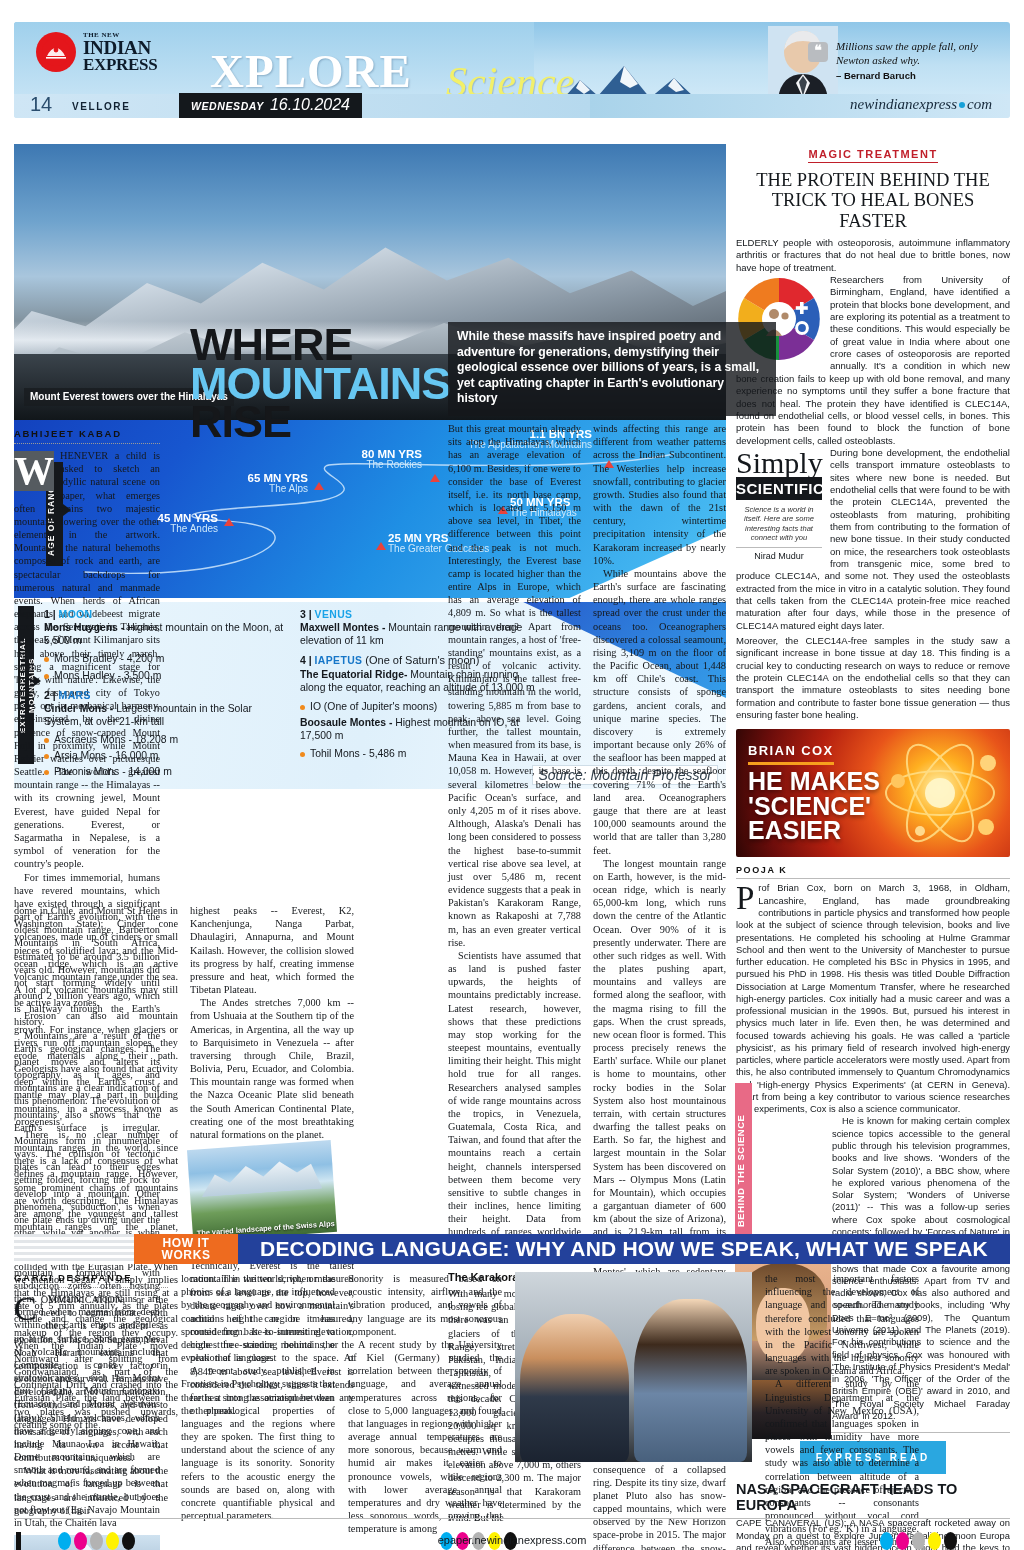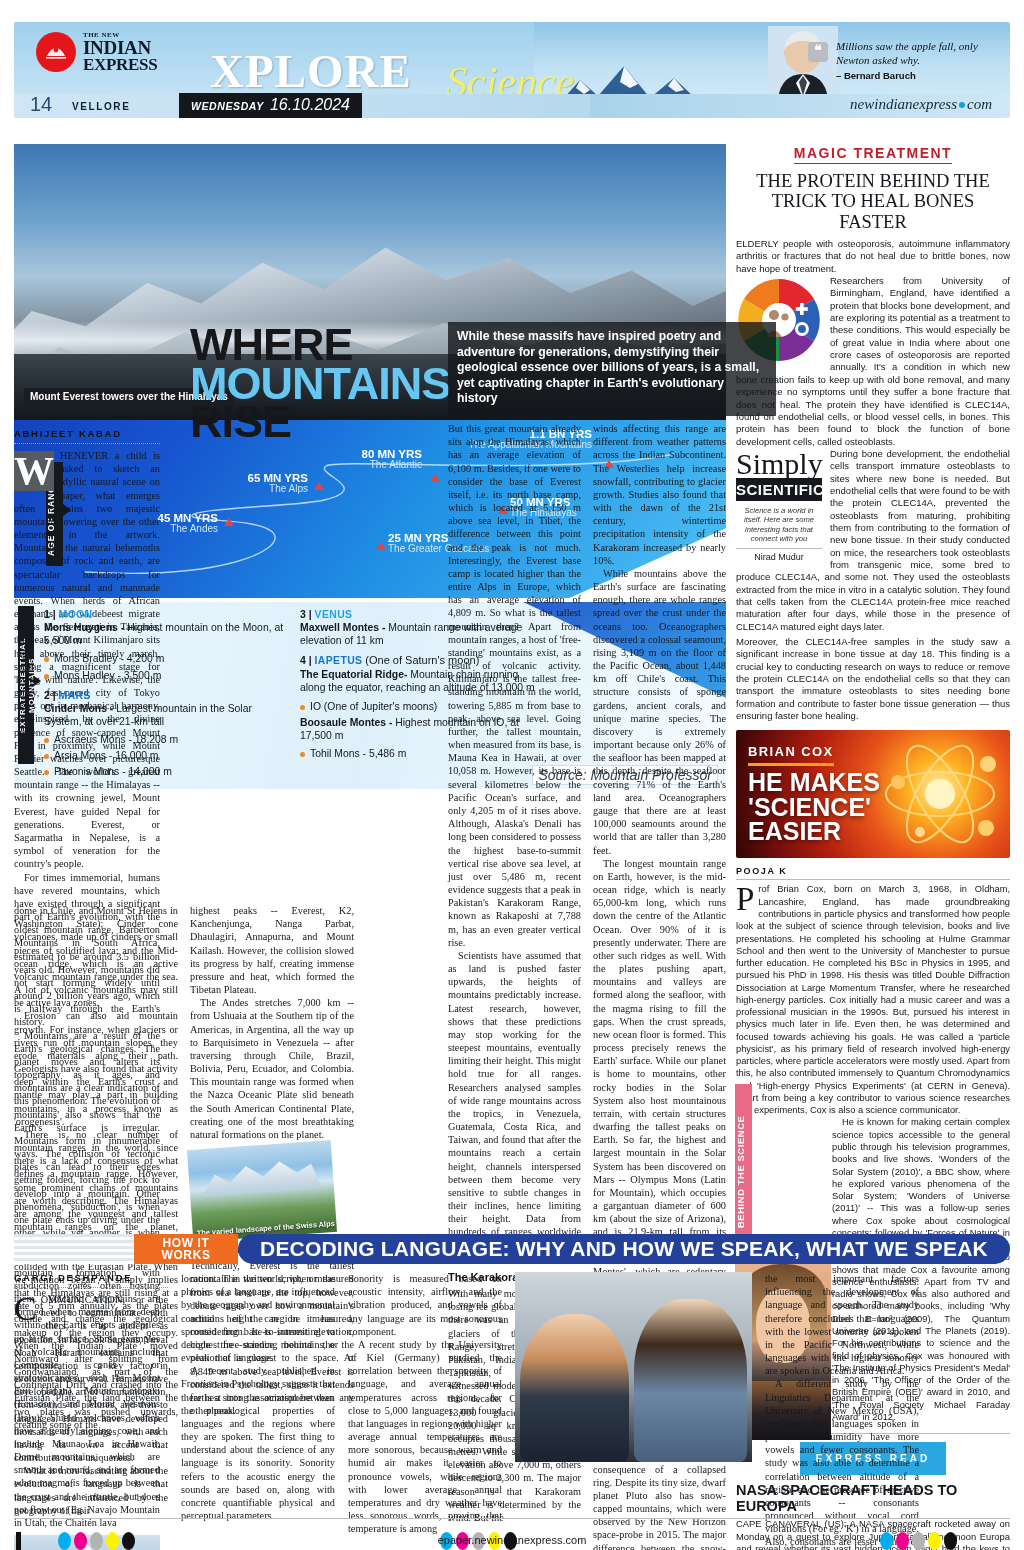--- a/index.html
+++ b/index.html
@@ -182,21 +182,21 @@
       background:linear-gradient(180deg,#bdd9ef 0%,#8fc0e4 26%,#cfe6f2 44%,#6e9d5a 70%,#3f6b34 100%); }
   .photo-alps .pk2 { position:absolute; left:8%; top:10%; width:84%; height:42%;
       background:linear-gradient(180deg,#fbfdff,#b9cedd);
       clip-path:polygon(0 100%,12% 44%,24% 68%,38% 28%,52% 58%,66% 22%,80% 54%,92% 34%,100% 100%);}
   .cap-rot { position:absolute; left:4px; bottom:4px; font-family:"Liberation Sans",sans-serif;
       font-size:7.4px; font-weight:bold; color:#fff; text-shadow:0 1px 2px rgba(0,0,0,.8); }
 
   
   .rail-box { border-top:none; }
   .kicker { text-align:center; font-family:"Liberation Sans",sans-serif; font-weight:bold;
-            font-size:14px; letter-spacing:1.5px; color:#c01f2a; padding-bottom:2px;
+            font-size:11px; letter-spacing:1.5px; color:#c01f2a; padding-bottom:2px;
             border-bottom:1.5px solid #c01f2a; display:inline-block; margin:0 auto; }
   .kicker-wrap { text-align:center; margin-bottom:7px; }
   .rail-head { text-align:center; font-family:"Liberation Serif",serif; font-size:18.5px;
                line-height:1.1; color:#14181c; margin-bottom:6px; }
   .rail-body { font-family:"Liberation Sans",sans-serif; font-size:9.5px; line-height:1.3;
                text-align:justify; color:#14181c; }
   .wheel { float:left; width:86px; height:86px; margin:2px 8px 2px 0; position:relative; }
   .simply { float:left; width:86px; margin:2px 8px 0 0; }
   .simply .word { font-family:"Liberation Serif",serif; font-size:30px; color:#14181c;
                   line-height:.9; }
@@ -248,21 +248,21 @@
      text-align:justify; color:#14181c; }
 
   
   .hiw { position:absolute; left:14px; top:1212px; width:996px; height:30px; display:flex; }
   .hiw-lines { width:120px; background:repeating-linear-gradient(180deg,#e3e6e9 0 3px,#fff 3px 6px);}
   .hiw-tag { width:104px; background:#ee6b1f; color:#fff; display:flex; flex-direction:column;
      align-items:center; justify-content:center; font-family:"Liberation Sans",sans-serif;
      font-weight:bold; font-size:12px; line-height:1.02; letter-spacing:.6px; }
   .hiw-bar { flex:1; background:#23419b; color:#fff; display:flex; align-items:center;
      justify-content:center; font-family:"Liberation Sans",sans-serif; font-weight:bold;
-     font-size:21px; letter-spacing:.2px;border-radius:15px; }
+     font-size:21px; letter-spacing:.2px; }
   .bottom { position:absolute; left:14px; top:1250px; width:996px; display:flex; gap:13px; }
   .bcol { width:154px; }
   .bphoto { width:237px; height:190px; position:relative; overflow:hidden;
      background:linear-gradient(180deg,#cfd6dc 0%,#9aa6b0 55%,#2a2e33 100%); }
   .bphoto .p1 { position:absolute; left:2%; top:22%; width:46%; height:78%;
      background:linear-gradient(180deg,#f0cfb0 0%,#c98f5e 30%,#2f3a4a 56%,#1b2330 100%);
      border-radius:46% 46% 6% 6%; }
   .bphoto .p2 { position:absolute; right:2%; top:14%; width:48%; height:86%;
      background:linear-gradient(180deg,#f4d7b8 0%,#3d2a1c 28%,#6c86a6 58%,#48607c 100%);
      border-radius:44% 44% 6% 6%; }
@@ -383,21 +383,21 @@
         <div class="tri" style="left:210px; top:98px;"></div>
 
         <div class="pk" style="left:198px; top:52px; text-align:right; width:96px;">
           <div class="yr">65 MN YRS</div>
           <div class="nm">The Alps</div>
         </div>
         <div class="tri" style="left:300px; top:62px;"></div>
 
         <div class="pk" style="left:300px; top:28px; text-align:right; width:108px;">
           <div class="yr">80 MN YRS</div>
-          <div class="nm">The Atlantic</div>
+          <div class="nm">The Rockies</div>
         </div>
         <div class="tri" style="left:416px; top:54px;"></div>
 
         <div class="pk" style="left:452px; top:8px; text-align:right; width:126px;">
           <div class="yr">1.1 BN YRS</div>
           <div class="nm">The Appalachian Mountains</div>
         </div>
         <div class="tri" style="left:590px; top:40px;"></div>
 
         <div class="pk" style="left:496px; top:76px; text-align:left; width:120px;">

